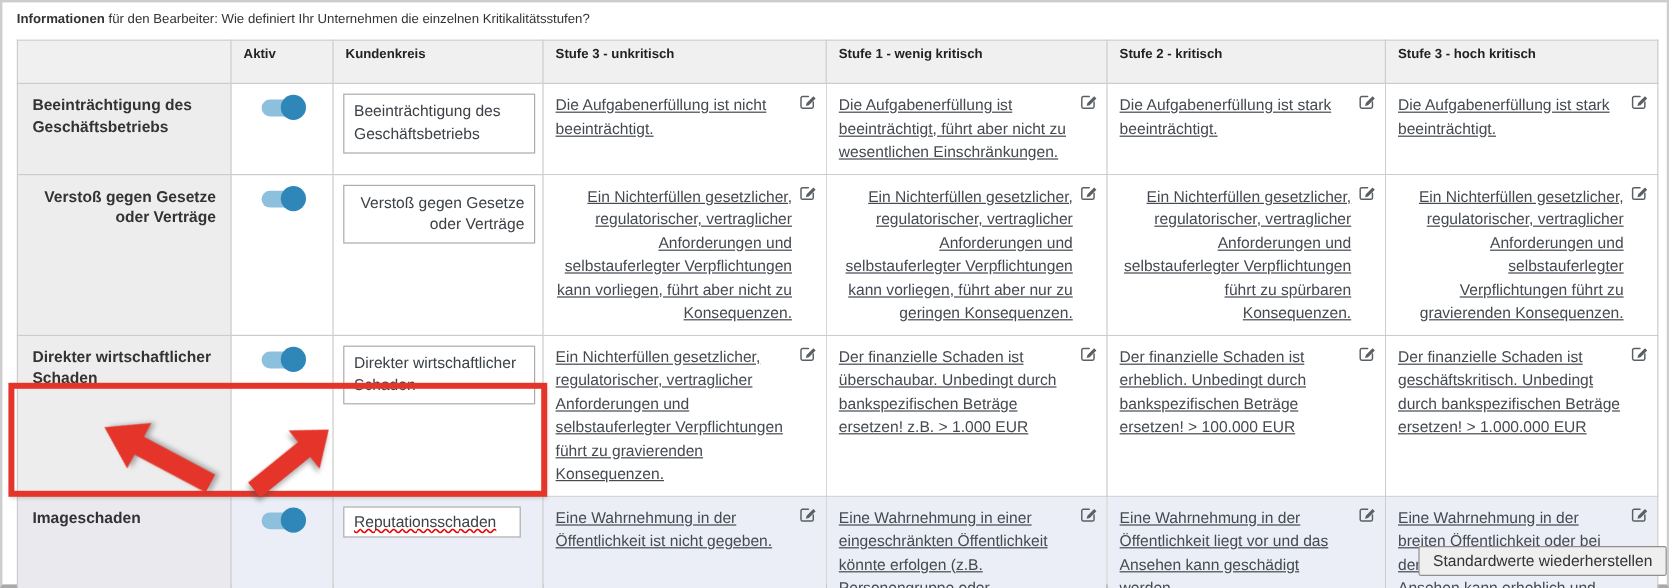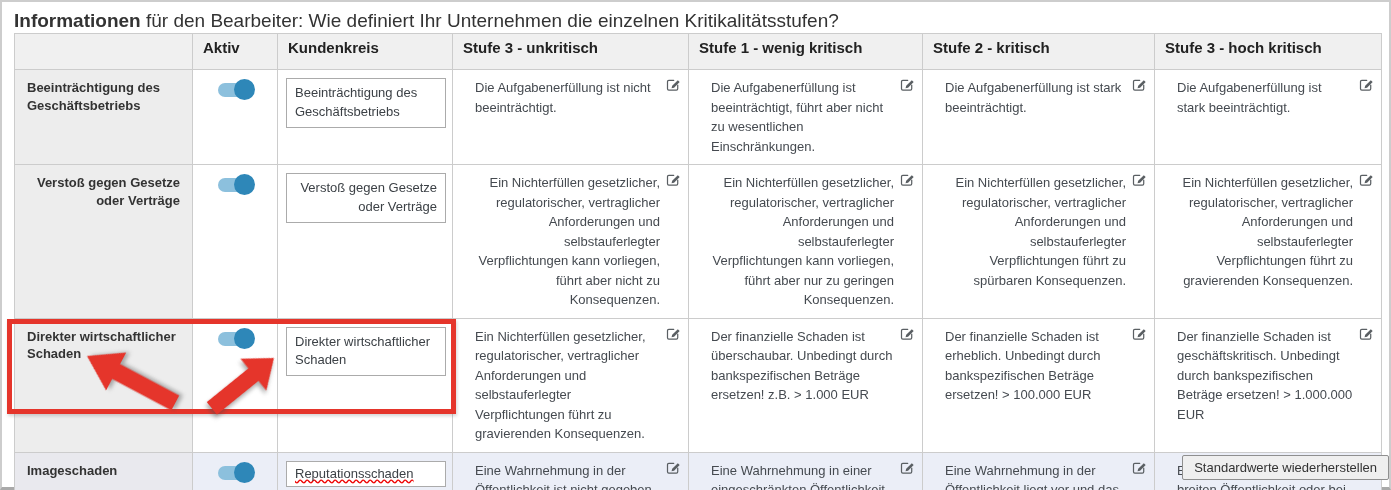--- a/index.html
+++ b/index.html
@@ -6,41 +6,41 @@
   html,body { width:1391px; height:490px; }
   body {
     font-family: "Liberation Sans", sans-serif;
     background:#fff; position:relative; overflow:hidden;
   }
   .page {
     position:absolute; inset:0;
     border:2px solid #cdcdcd; border-bottom:3px solid #a9a9a9;
     background:#fff;
   }
-  .info-line { position:absolute; left:12px; top:8px; font-size:19px; color:#333; }
+  .info-line { position:absolute; left:12px; top:8px; font-size:11px; color:#333; }
   .info-line b { font-weight:bold; }
 
   table.krit {
     position:absolute; left:12px; top:31px; width:1367px;
     border-collapse:collapse; table-layout:fixed;
     font-size:13px; color:#454a50;
   }
   table.krit td, table.krit th { border:1px solid #ccc; vertical-align:top; }
   table.krit { border:1px solid #b9b9b9; }
   th {
     background:#f0f0f0; color:#222; font-weight:bold; text-align:left;
-    padding:5px 10px 4px 10px; height:36px; font-size:15px;
+    padding:5px 10px 4px 10px; height:36px; font-size:11px;
   }
   td.label-cell {
     background:#ededed; font-weight:bold; color:#333;
     padding:9px 12px 6px 12px; line-height:1.35;
   }
   td.aktiv-cell { padding-top:13px; text-align:center; background:#fff; }
   td.bez-cell { background:#fff; padding:8px 4px 4px 8px; }
-  td.stufe { background:#fff; position:relative; padding:8px 28px 8px 22px; line-height:1.5; }
+  td.stufe { background:#fff; position:relative; padding:8px 28px 8px 10px; line-height:1.5;text-decoration:underline; }
   .stufe-text { font-size:13px; color:#454a50; }
 
   tr.r1 { height:65px; } tr.r2 { height:103px;text-align:right; } tr.r3 { height:97px; }
   tr.r4 { height:88px; }
 
   
   tr.r4 td { background:#ebeef7; }
   tr.r4 td.label-cell { background:#e9e9ee; }
 
   
@@ -48,21 +48,21 @@
     background:#8cc0dd; position:relative; cursor:pointer; }
   .toggle .knob { position:absolute; top:-4px; width:21px; height:21px;
     border-radius:50%; background:#2e87b8; right:-3px; }
 
   
   .bez-input {
     background:#fff; border:1px solid #ababab; min-height:24px;
     padding:5px 8px; font-size:13px; color:#3c4146; line-height:1.45;
     width:160px; cursor:text;
   }
-  .bez-input.single { min-height:24px; padding:3px 8px; width:160px; }
+  .bez-input.single { min-height:24px; padding:3px 8px; width:148px; }
   .misspelled { text-decoration: underline wavy #e00; text-decoration-skip-ink:none; }
 
   
   .edit-icon { position:absolute; top:7px; right:7px; width:15px; height:15px; cursor:pointer; }
 
   
   .restore-btn {
     position:absolute; right:0; bottom:7px; padding:4px 11px;
     font-family:"Liberation Sans",sans-serif;
     background:#efefef; border:1px solid #8f8f8f; border-radius:2px;

